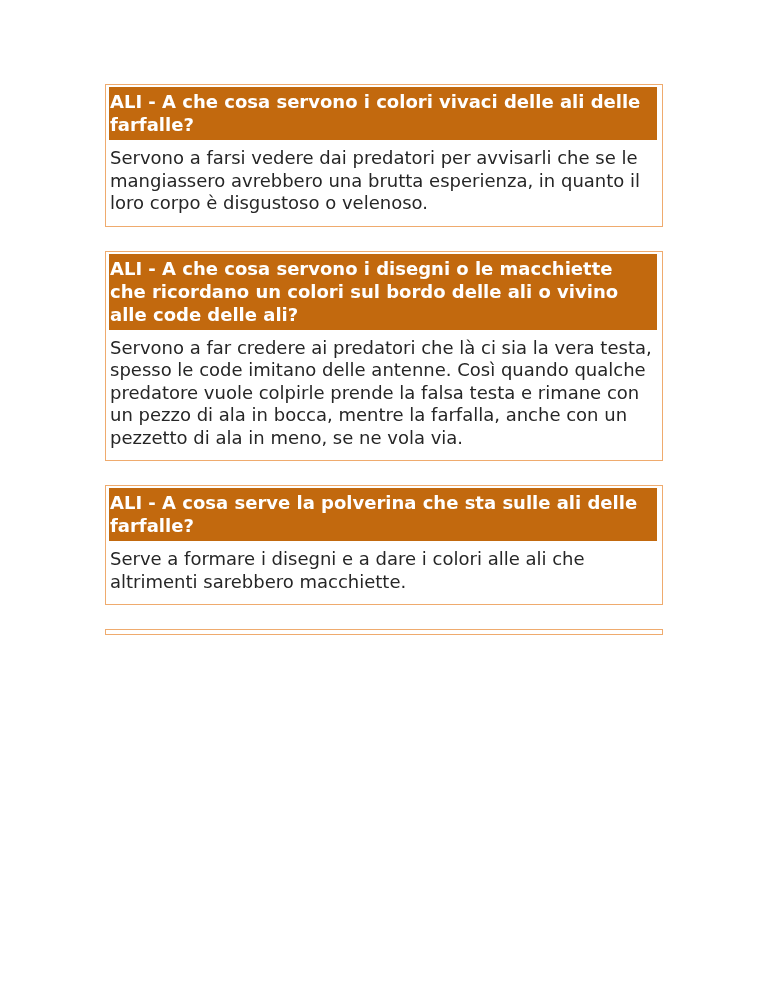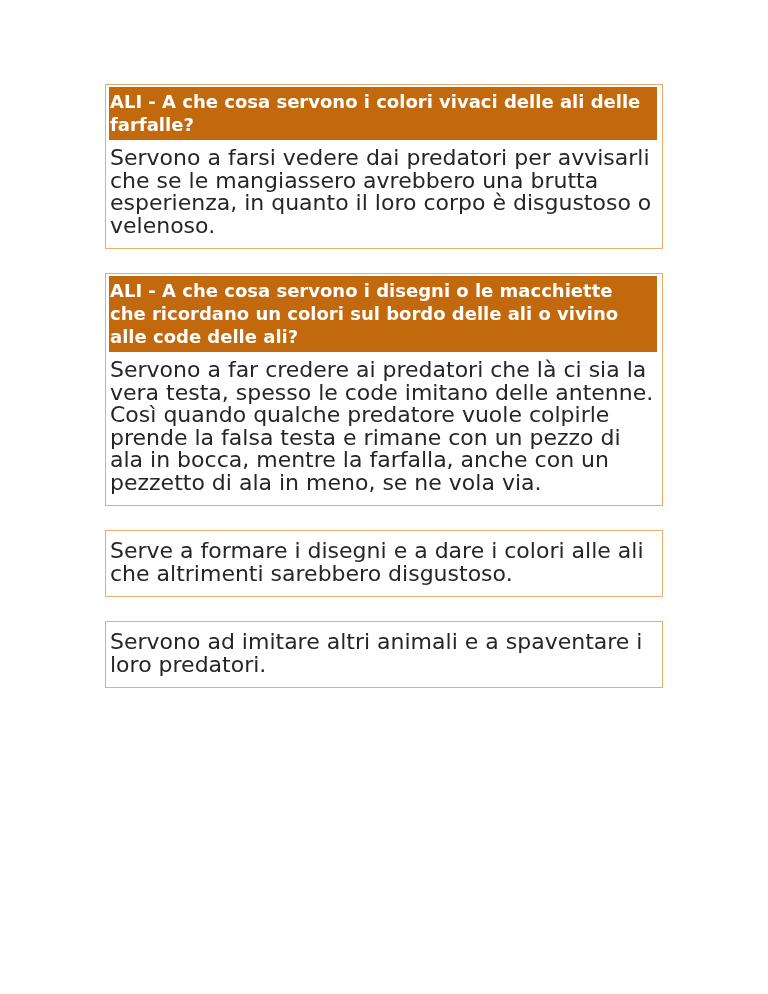--- a/index.html
+++ b/index.html
@@ -44,21 +44,21 @@
     background: var(--header-bg);
     color: var(--header-text);
     font-size: 18px;
     line-height: 23px;
     font-weight: bold;
     margin: 0;
     padding: 3px 4px 4px 1px;
   }
   .qa-answer {
     color: var(--body-text);
-    font-size: 22px;
+    font-size: 18px;
     line-height: 22.5px;
     margin: 0;
     padding: 7px 0 9px 1px;
   }
 </style>
 </head>
 <body>
 
 <div class="page">
   <div class="content">
@@ -67,21 +67,21 @@
       <h2 class="qa-question">ALI - A che cosa servono i colori vivaci delle ali delle farfalle?</h2>
       <p class="qa-answer">Servono a farsi vedere dai predatori per avvisarli che se le mangiassero avrebbero una brutta esperienza, in quanto il loro corpo è disgustoso o velenoso.</p>
     </section>
 
     <section class="qa-box">
       <h2 class="qa-question">ALI - A che cosa servono i disegni o le macchiette che ricordano un colori sul bordo delle ali o vivino alle code delle ali?</h2>
       <p class="qa-answer">Servono a far credere ai predatori che là ci sia la vera testa, spesso le code imitano delle antenne. Così quando qualche predatore vuole colpirle prende la falsa testa e rimane con un pezzo di ala in bocca, mentre la farfalla, anche con un pezzetto di ala in meno, se ne vola via.</p>
     </section>
 
     <section class="qa-box">
-      <p class="qa-answer">Serve a formare i disegni e a dare i colori alle ali che altrimenti sarebbero disgustoso.</p>
+      <h2 class="qa-question">ALI - A cosa serve la polverina che sta sulle ali delle farfalle?</h2>
+      <p class="qa-answer">Serve a formare i disegni e a dare i colori alle ali che altrimenti sarebbero macchiette.</p>
     </section>
 
     <section class="qa-box">
-      <p class="qa-answer">Servono ad imitare altri animali e a spaventare i loro predatori.</p>
     </section>
 
   </div>
 </div>
 
 </body></html>

